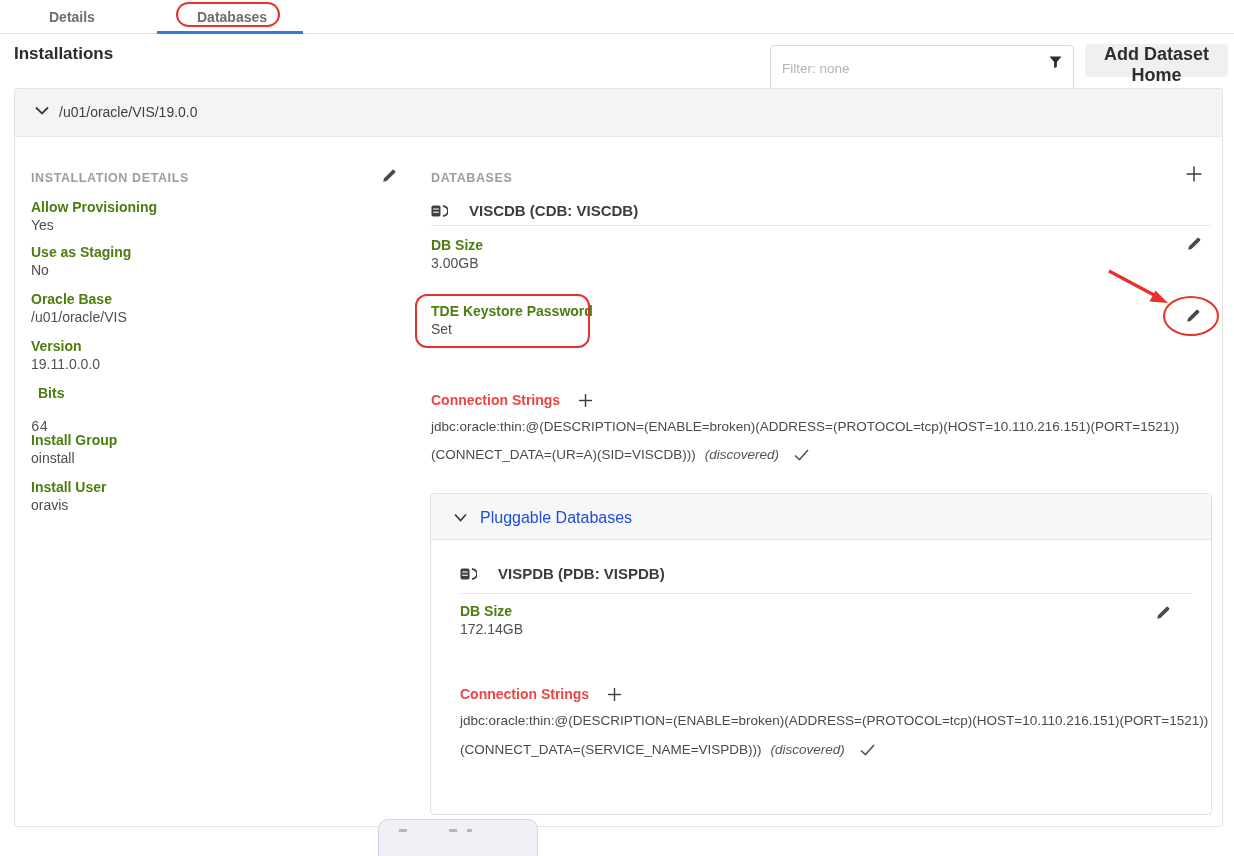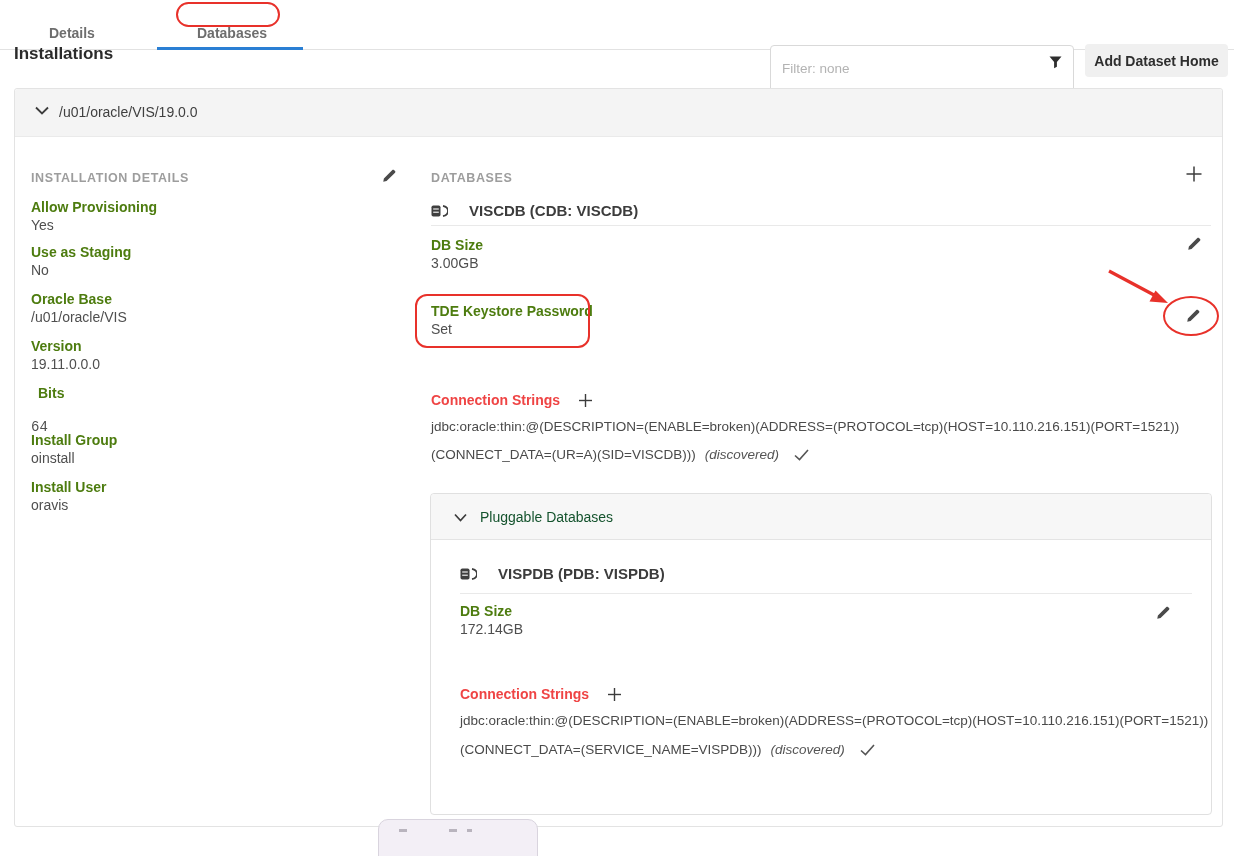--- a/index.html
+++ b/index.html
@@ -1,33 +1,33 @@
 <!DOCTYPE html>
 <html><head>
 <meta charset="utf-8">
 <style>
   * { margin:0; padding:0; box-sizing:border-box; }
   html,body { width:1234px; height:856px; background:#ffffff; overflow:hidden;
     font-family:"Liberation Sans","DejaVu Sans",sans-serif; position:relative; }
   .abs { position:absolute; }
 
   
-  .tabbar { position:absolute; left:0; top:16px; width:1234px; height:34px; border-bottom:1px solid #e2e2e2; background:#fff;padding-left:11px; }
+  .tabbar { position:absolute; left:0; top:0; width:1234px; height:34px; border-bottom:1px solid #e2e2e2; background:#fff;padding-left:11px; }
   .tab { position:absolute; top:9px; font-size:14px; font-weight:bold; color:#6e6e6e; cursor:pointer; }
   .tab-underline { position:absolute; top:31px; height:3px; background:#2a7fd4; }
 
   
   .page-title { position:absolute; left:14px; top:44px; font-size:17px; font-weight:bold; color:#2b2b2b; }
   .filter-box { position:absolute; left:770px; top:45px; width:304px; height:47px; border:1px solid #d9d9d9; border-radius:4px; background:#fff; }
   .filter-box input { position:absolute; left:0; top:0; width:100%; height:100%; border:none; outline:none; background:transparent;
     padding:0 34px 0 11px; font-size:13.5px; color:#333; font-family:inherit; }
   .filter-box input::placeholder { color:#b3b3b3; }
   .filter-icon { position:absolute; right:11px; top:9px; }
   .add-btn { position:absolute; left:1085px; top:44px; width:143px; height:33px; background:#f0f0f0; border:none; border-radius:4px;
-    font-size:14px; font-weight:bold; color:#2e2e2e; font-family:inherit; cursor:pointer; }
+    font-size:18px; font-weight:bold; color:#2e2e2e; font-family:inherit; cursor:pointer; }
 
   
   .card { position:absolute; left:14px; top:88px; width:1209px; height:739px; background:#fff;
     border:1px solid #e3e3e3; border-radius:3px; }
   .card-header { position:absolute; left:0; top:0; width:100%; height:48px; background:#f4f4f4;
     border-bottom:1px solid #eaeaea; border-radius:3px 3px 0 0; cursor:pointer; }
   .card-path { position:absolute; left:44px; top:15px; font-size:14px; color:#3f3f3f; }
 
   .section-title { position:absolute; font-size:12.5px; font-weight:bold; letter-spacing:0.6px; color:#9d9d9d; }
   .f-label { position:absolute; font-size:14px; font-weight:bold; color:#4d7c0f; white-space:nowrap; }
@@ -39,21 +39,21 @@
   .conn-label { font-size:14px; font-weight:bold; color:#ef4444; }
   .conn-line { position:absolute; font-size:13.5px; color:#4a4a4a; white-space:nowrap; }
   .conn-line2 { display:flex; align-items:center; gap:9px; }
   .discovered { font-style:italic; color:#555; }
 
   
   .plug-panel { position:absolute; left:415px; top:404px; width:782px; height:322px; background:#fff;
     border:1px solid #e0e0e0; border-radius:4px; }
   .plug-header { position:absolute; left:0; top:0; width:100%; height:46px; background:#f7f7f7;
     border-bottom:1px solid #e4e4e4; border-radius:4px 4px 0 0; cursor:pointer; }
-  .plug-title { position:absolute; left:49px; top:15px; font-size:14px; color:#14532d; }
+  .plug-title { position:absolute; left:49px; top:15px; font-size:16px; color:#1d4ed8; }
 
   
   .cutoff-btn { position:absolute; left:378px; top:819px; width:160px; height:48px; background:#f3eff6;
     border:1px solid #d9d4de; border-radius:10px; }
   .cutoff-mark { position:absolute; top:9px; height:3px; background:#b9b4be; }
 
   
   .ann { position:absolute; border:2.5px solid #e8312a; pointer-events:none; z-index:50; }
   .ann-oval-tab { left:176px; top:2px; width:104px; height:25px; border-radius:14px; }
   .ann-rect-tde { left:415px; top:294px; width:175px; height:54px; border-radius:12px; }

